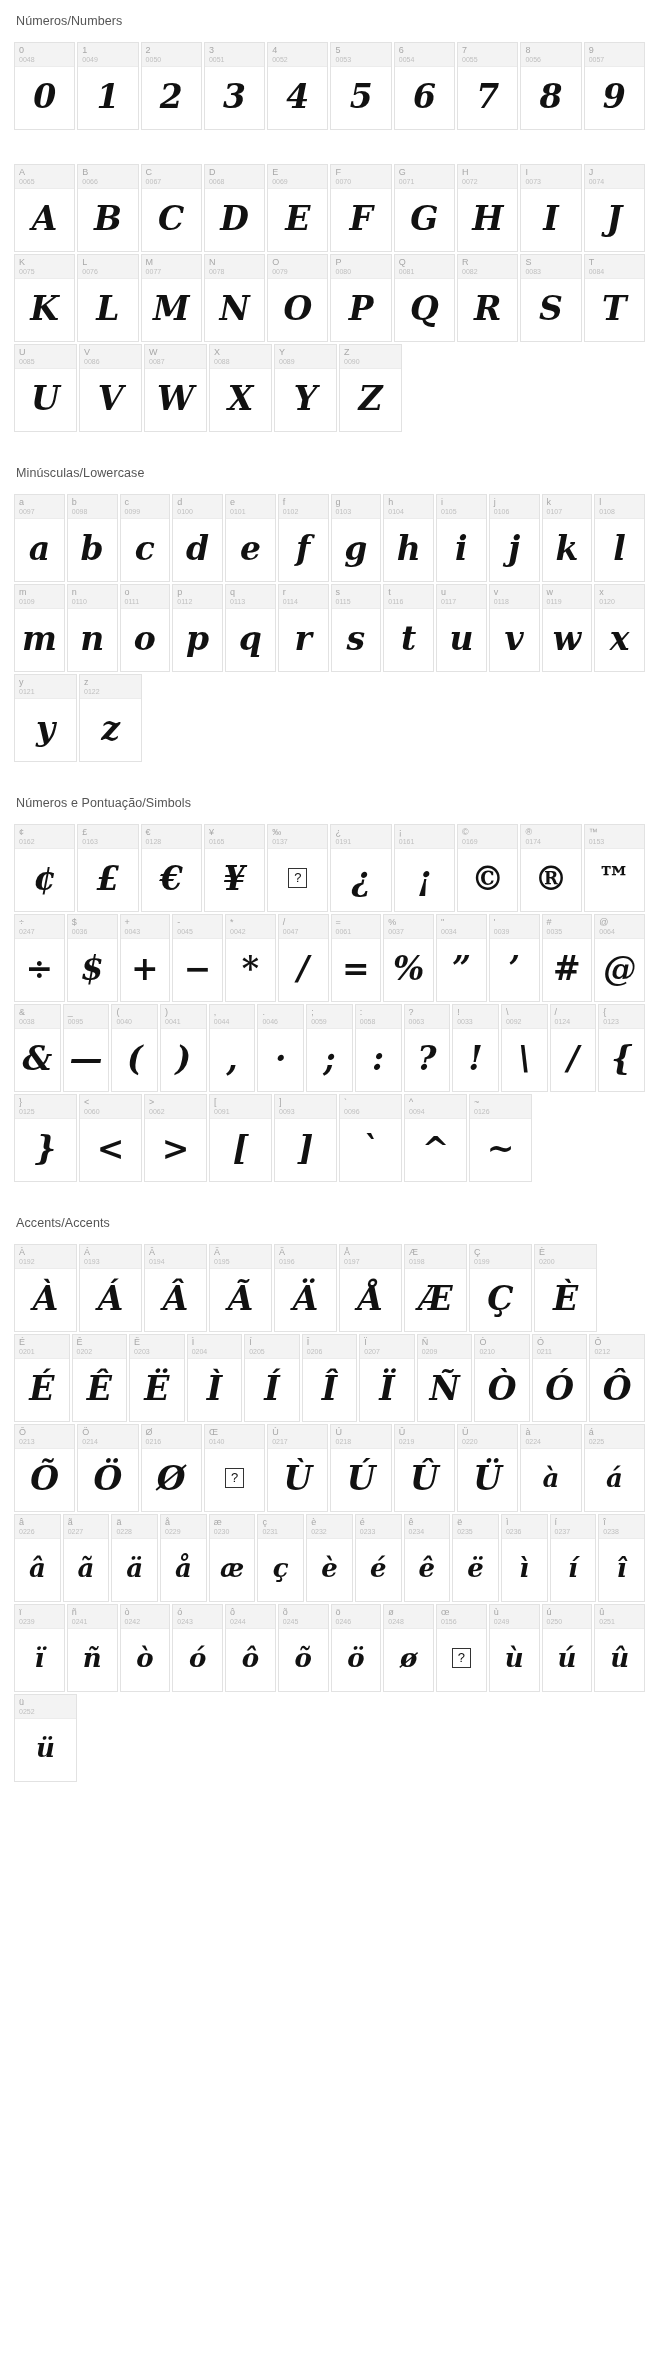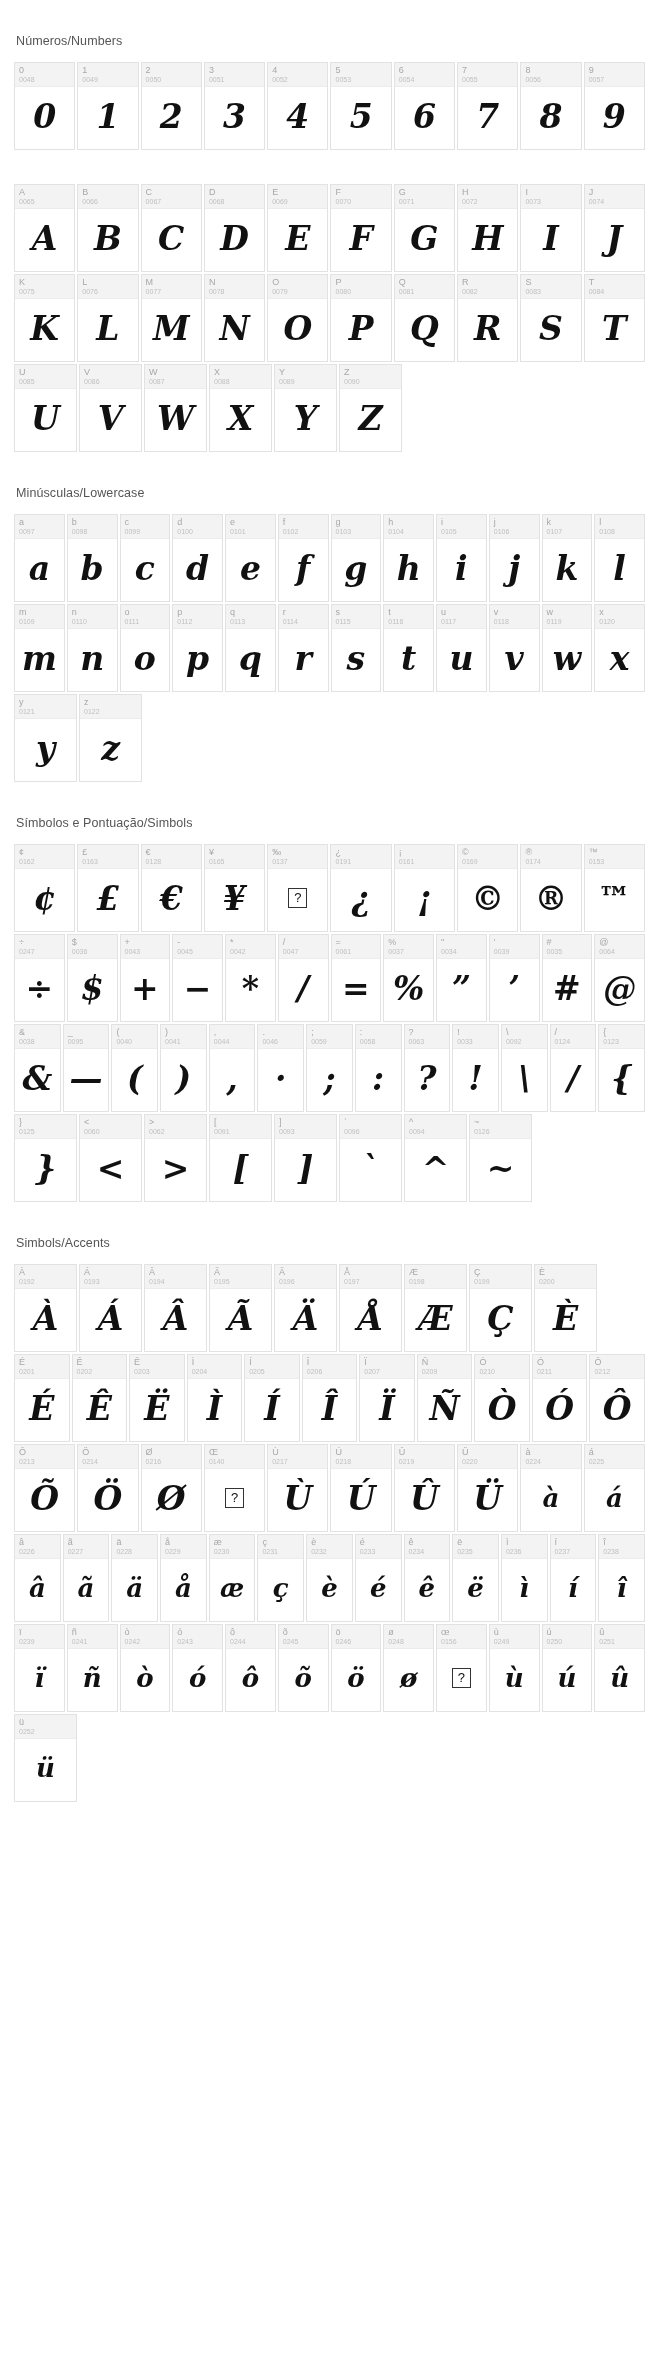--- a/index.html
+++ b/index.html
@@ -10,21 +10,20 @@
   body {
     width: 661px;
     font-family: "Liberation Sans", sans-serif;
     color: #333;
     -webkit-font-smoothing: antialiased;
   }
   .page {
     width: 661px;
     box-sizing: border-box;
     padding: 14px 14px 40px 14px;
-    margin-top: 20px;
   }
   .section {
     margin-bottom: 34px;
   }
   .section-title {
     font-size: 12.5px;
     color: #555;
     font-weight: normal;
     margin: 0 0 14px 2px;
     letter-spacing: 0.1px;
@@ -567,21 +566,21 @@
             <div class="meta">
               <span class="ch">z</span>
               <span class="code">0122</span>
             </div>
             <div class="glyph">z</div>
           </div>
         </div>
       </div>
     </div>
     <div class="section">
-      <div class="section-title">Símbolos e Pontuação/Simbols</div>
+      <div class="section-title">Números e Pontuação/Simbols</div>
       <div class="glyph-rows">
         <div class="glyph-row">
           <div class="cell">
             <div class="meta">
               <span class="ch">¢</span>
               <span class="code">0162</span>
             </div>
             <div class="glyph">¢</div>
           </div>
           <div class="cell">
@@ -883,21 +882,21 @@
             <div class="meta">
               <span class="ch">~</span>
               <span class="code">0126</span>
             </div>
             <div class="glyph">~</div>
           </div>
         </div>
       </div>
     </div>
     <div class="section">
-      <div class="section-title">Simbols/Accents</div>
+      <div class="section-title">Accents/Accents</div>
       <div class="glyph-rows">
         <div class="glyph-row">
           <div class="cell">
             <div class="meta">
               <span class="ch">À</span>
               <span class="code">0192</span>
             </div>
             <div class="glyph">À</div>
           </div>
           <div class="cell">

